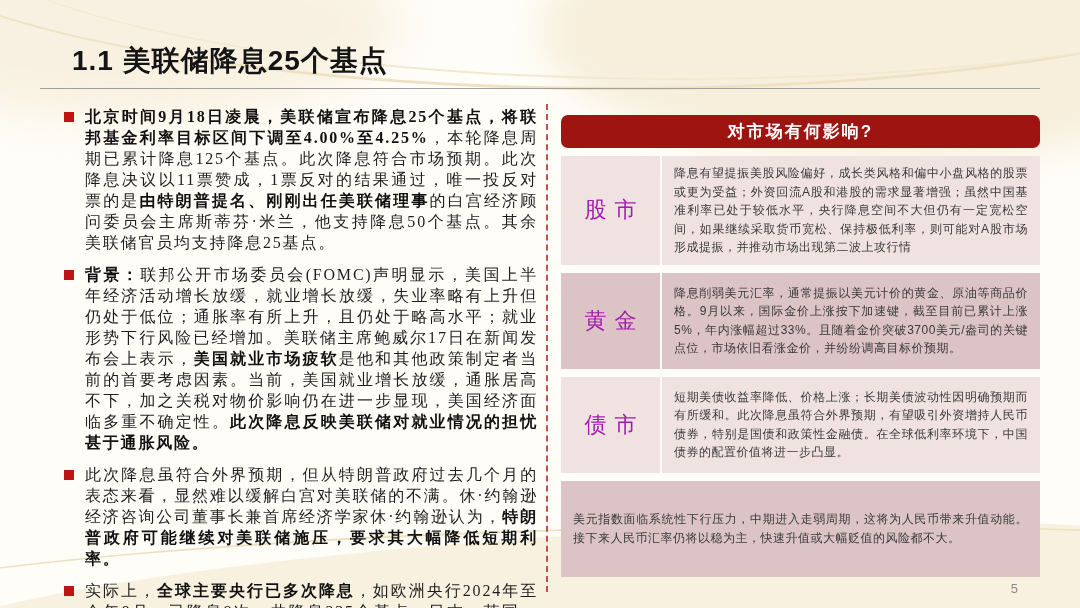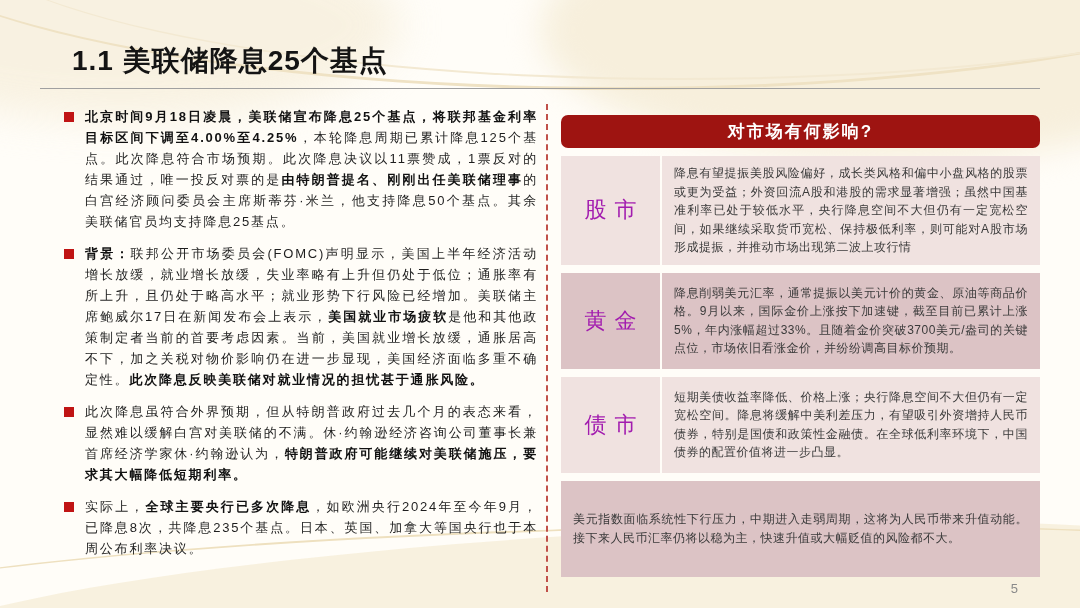--- a/index.html
+++ b/index.html
@@ -39,22 +39,22 @@
     position:absolute;left:64px;top:42px;
     font-size:28px;font-weight:bold;color:#141414;letter-spacing:1px;margin-left:8px;
   }
   .title-rule{position:absolute;left:40px;right:40px;top:88px;height:1px;background:#a0a0a0;}
 
   
   .bullet-list{position:absolute;left:64px;top:106px;width:474px;}
   .bullet{display:flex;margin-bottom:11px;}
   .marker{flex:0 0 10px;width:10px;height:10px;background:var(--bullet-red);margin:6px 11px 0 0;}
   .bullet-text{
-    flex:1;font-family:Liberation Sans, sans-serif;
-    font-size:13px;line-height:21px;letter-spacing:1.8px;
+    flex:1;font-family:Liberation Serif, serif;
+    font-size:16px;line-height:21px;letter-spacing:1.8px;
     color:#1e1e1e;text-align:justify;
   }
   .bullet-text .b{font-weight:bold;color:#111;}
 
   
   .col-divider{position:absolute;left:546px;top:104px;height:488px;width:0;
     border-left:2px dashed #c0504a;}
 
   
   .impact-panel{position:absolute;left:561px;top:115px;width:479px;}
@@ -122,21 +122,21 @@
         <div class="trow light">
           <div class="tlabel">股市</div>
           <div class="ttext">降息有望提振美股风险偏好，成长类风格和偏中小盘风格的股票或更为受益；外资回流A股和港股的需求显著增强；虽然中国基准利率已处于较低水平，央行降息空间不大但仍有一定宽松空间，如果继续采取货币宽松、保持极低利率，则可能对A股市场形成提振，并推动市场出现第二波上攻行情</div>
         </div>
         <div class="trow dark">
           <div class="tlabel">黄金</div>
           <div class="ttext">降息削弱美元汇率，通常提振以美元计价的黄金、原油等商品价格。9月以来，国际金价上涨按下加速键，截至目前已累计上涨5%，年内涨幅超过33%。且随着金价突破3700美元/盎司的关键点位，市场依旧看涨金价，并纷纷调高目标价预期。</div>
         </div>
         <div class="trow light">
           <div class="tlabel">债市</div>
-          <div class="ttext">短期美债收益率降低、价格上涨；央行降息空间不大但仍有一定宽松空间。降息将缓解中美利差压力，有望吸引外资增持人民币债券，特别是国债和政策性金融债。在全球低利率环境下，中国债券的配置价值将进一步凸显。</div>
+          <div class="ttext">短期美债收益率降低、价格上涨；长期美债波动性因明确预期而有所缓和。此次降息虽符合外界预期，有望吸引外资增持人民币债券，特别是国债和政策性金融债。在全球低利率环境下，中国债券的配置价值将进一步凸显。</div>
         </div>
         <div class="trow dark">
           <div class="ttext">美元指数面临系统性下行压力，中期进入走弱周期，这将为人民币带来升值动能。接下来人民币汇率仍将以稳为主，快速升值或大幅贬值的风险都不大。</div>
         </div>
       </div>
   </div>
 
   <div class="page-number">5</div>
 </div>
 

